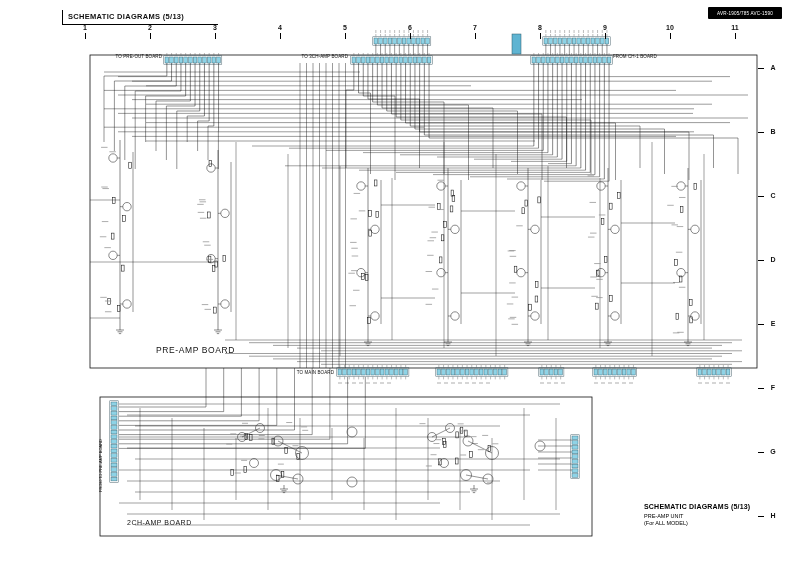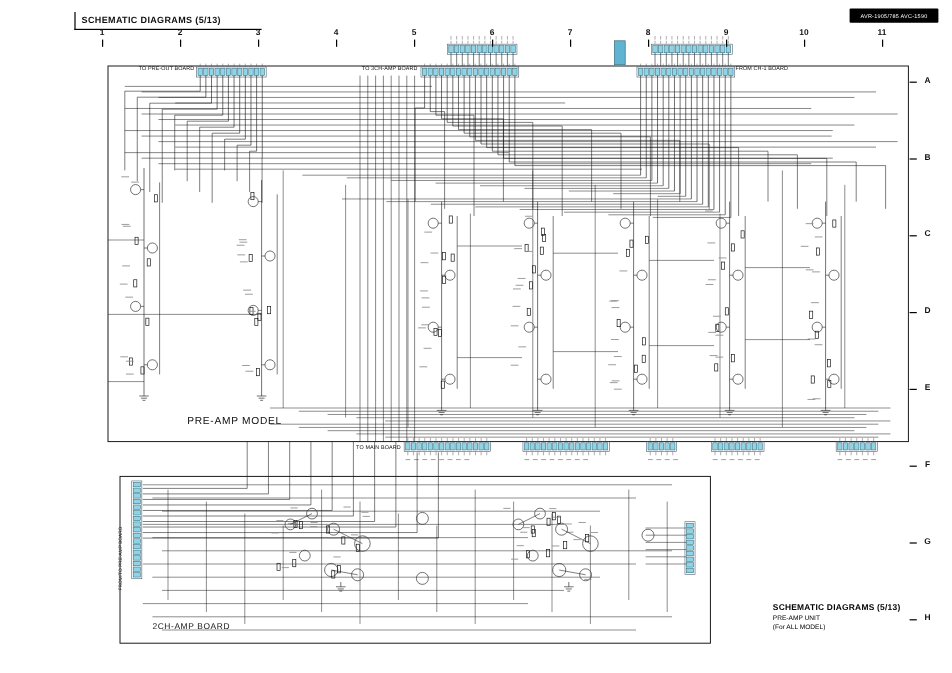--- a/index.html
+++ b/index.html
@@ -1027,21 +1027,21 @@
       <div class="row-tick" style="top: 452px;"></div>
       <div class="row-letter" style="top: 512px;">H</div>
       <div class="row-tick" style="top: 516px;"></div>
     </div>
 
   <div class="lbl conn-lbl" style="left:104px;top:55px;width:58px;text-align:right">TO PRE-OUT BOARD</div>
   <div class="lbl conn-lbl" style="left:288px;top:55px;width:60px;text-align:right">TO 3CH-AMP BOARD</div>
   <div class="lbl conn-lbl" style="left:613px;top:55px">FROM CH-1 BOARD</div>
   <div class="lbl conn-lbl" style="left:294px;top:371px;width:40px;text-align:right">TO MAIN BOARD</div>
 
-  <div class="lbl board-lbl-main">PRE-AMP MODEL</div>
+  <div class="lbl board-lbl-main">PRE-AMP BOARD</div>
   <div class="lbl board-lbl-2ch">2CH-AMP BOARD</div>
   <div class="lbl vert-lbl">FROM/TO PRE-AMP BOARD</div>
 
   <div class="footer">
     <div class="f1">SCHEMATIC DIAGRAMS (5/13)</div>
     <div class="f2">PRE-AMP UNIT</div>
     <div class="f3">(For ALL MODEL)</div>
   </div>
 </div>
 

